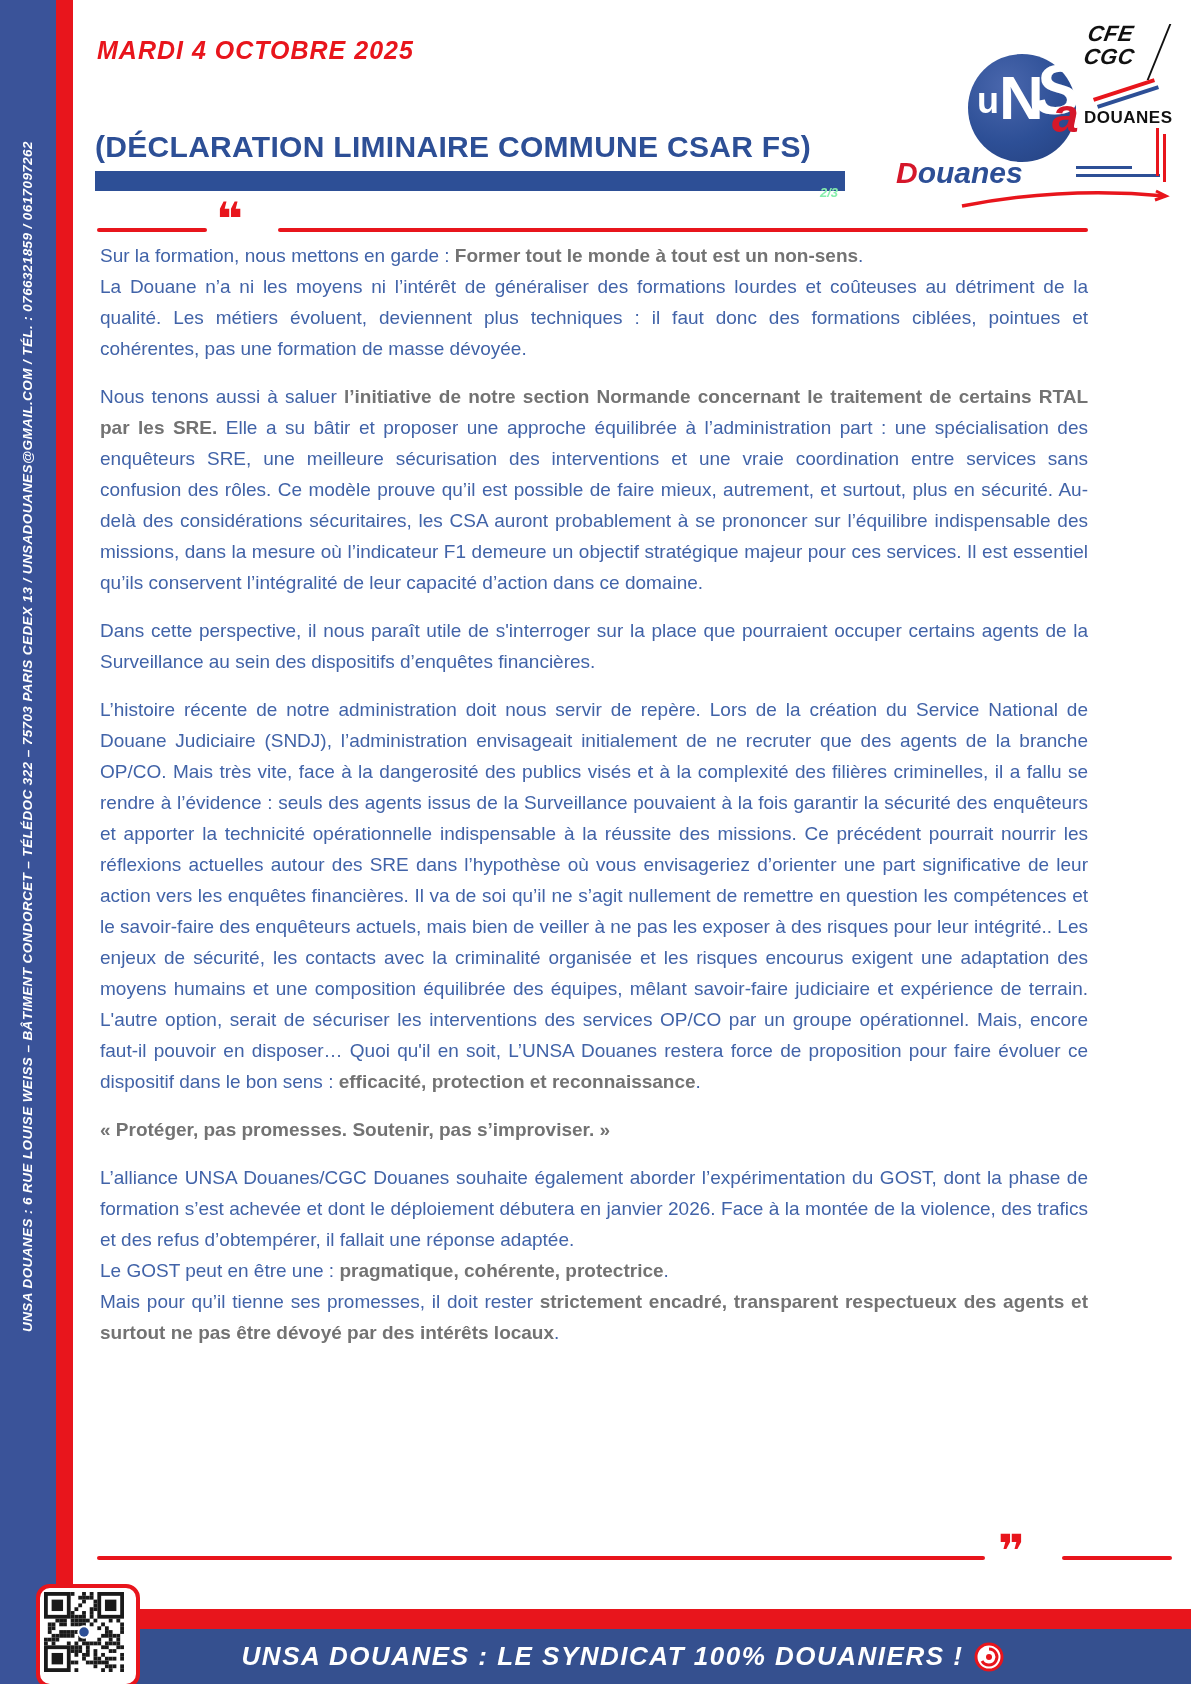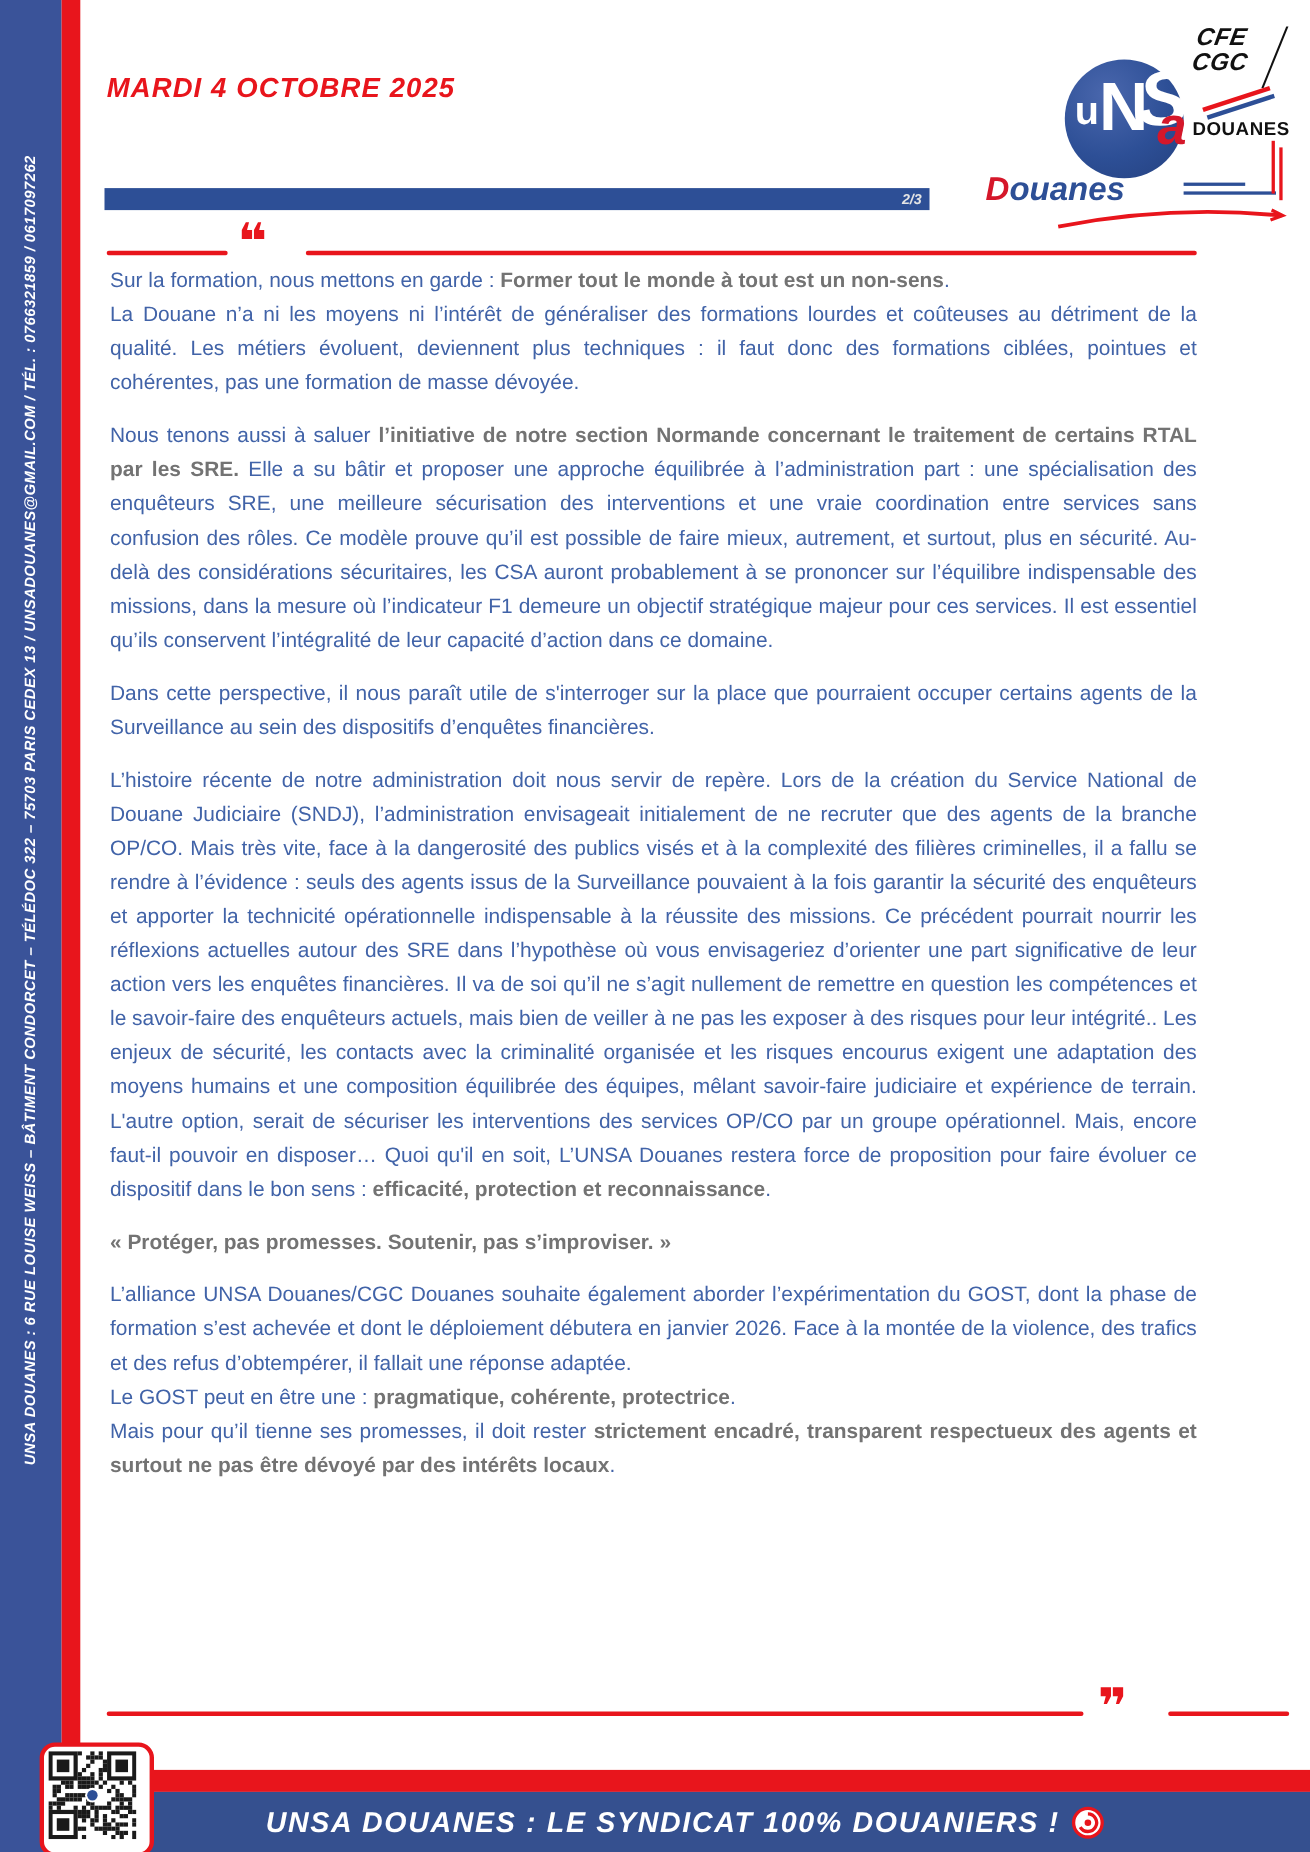--- a/index.html
+++ b/index.html
@@ -8,26 +8,26 @@
 
   
   .left-band{position:absolute;left:0;top:0;width:56px;height:1684px;background:#3a5399;}
   .left-red-stripe{position:absolute;left:56px;top:0;width:17px;height:1684px;background:#e8151c;}
   .sidebar-text{position:absolute;left:20px;top:1332px;transform:rotate(-90deg);
        transform-origin:0 0;white-space:nowrap;color:#ffffff;font-size:13.5px;
        font-weight:bold;font-style:italic;letter-spacing:.4px;z-index:3;}
 
   
   .doc-date{position:absolute;left:97px;top:36px;color:#e8151c;font-size:25px;
-       font-weight:800;font-style:italic;letter-spacing:1px;margin-top:30px;}
+       font-weight:800;font-style:italic;letter-spacing:1px;}
   .doc-title{position:absolute;left:95px;top:76px;width:790px;color:#2d4f96;
        font-size:30px;font-weight:800;line-height:47px;letter-spacing:.3px;}
   .title-bar{position:absolute;left:95px;top:171px;width:750px;height:20px;
        background:#2d4f96;}
-  .page-indicator{position:absolute;right:7px;top:2px;color:#e5e5e5;font-size:13px;
+  .page-indicator{position:absolute;right:7px;top:14px;color:#86efac;font-size:13px;
        font-weight:bold;font-style:italic;}
 
   
   .logo{position:absolute;left:890px;top:16px;width:295px;height:195px;}
   .lg-circle{position:absolute;left:78px;top:38px;width:108px;height:108px;border-radius:50%;
        background:radial-gradient(circle at 35% 30%, #4a67ad 0%, #2d4f96 55%, #24407e 100%);}
   .lg-circle .lu{position:absolute;left:9px;top:26px;color:#fff;font-size:36px;font-weight:800;}
   .lg-circle .lN{position:absolute;left:31px;top:8px;color:#fff;font-size:62px;font-weight:800;}
   .lg-circle .lS{position:absolute;left:66px;top:-4px;color:#fff;font-size:70px;font-weight:800;
        font-style:italic;}
@@ -73,20 +73,21 @@
 </head>
 <body>
 
 <div class="left-band"></div>
 <div class="left-red-stripe"></div>
 <div class="sidebar-text">UNSA DOUANES : 6 RUE LOUISE WEISS – BÂTIMENT CONDORCET – TÉLÉDOC 322 – 75703 PARIS CEDEX 13 / UNSADOUANES@GMAIL.COM / TÉL. : 0766321859 / 0617097262</div>
 
 <div class="doc-date">MARDI 4 OCTOBRE 2025</div>
 <h1 class="doc-title" style="margin:0;">
   <br>
+  <span>(DÉCLARATION LIMINAIRE COMMUNE CSAR FS)</span>
 </h1>
 <div class="title-bar">
   <span class="page-indicator">2/3</span>
 </div>
 
 <div class="logo">
   <div class="lg-circle">
     <span class="lu">u</span>
     <span class="lN">N</span>
     <span class="lS">S</span>

